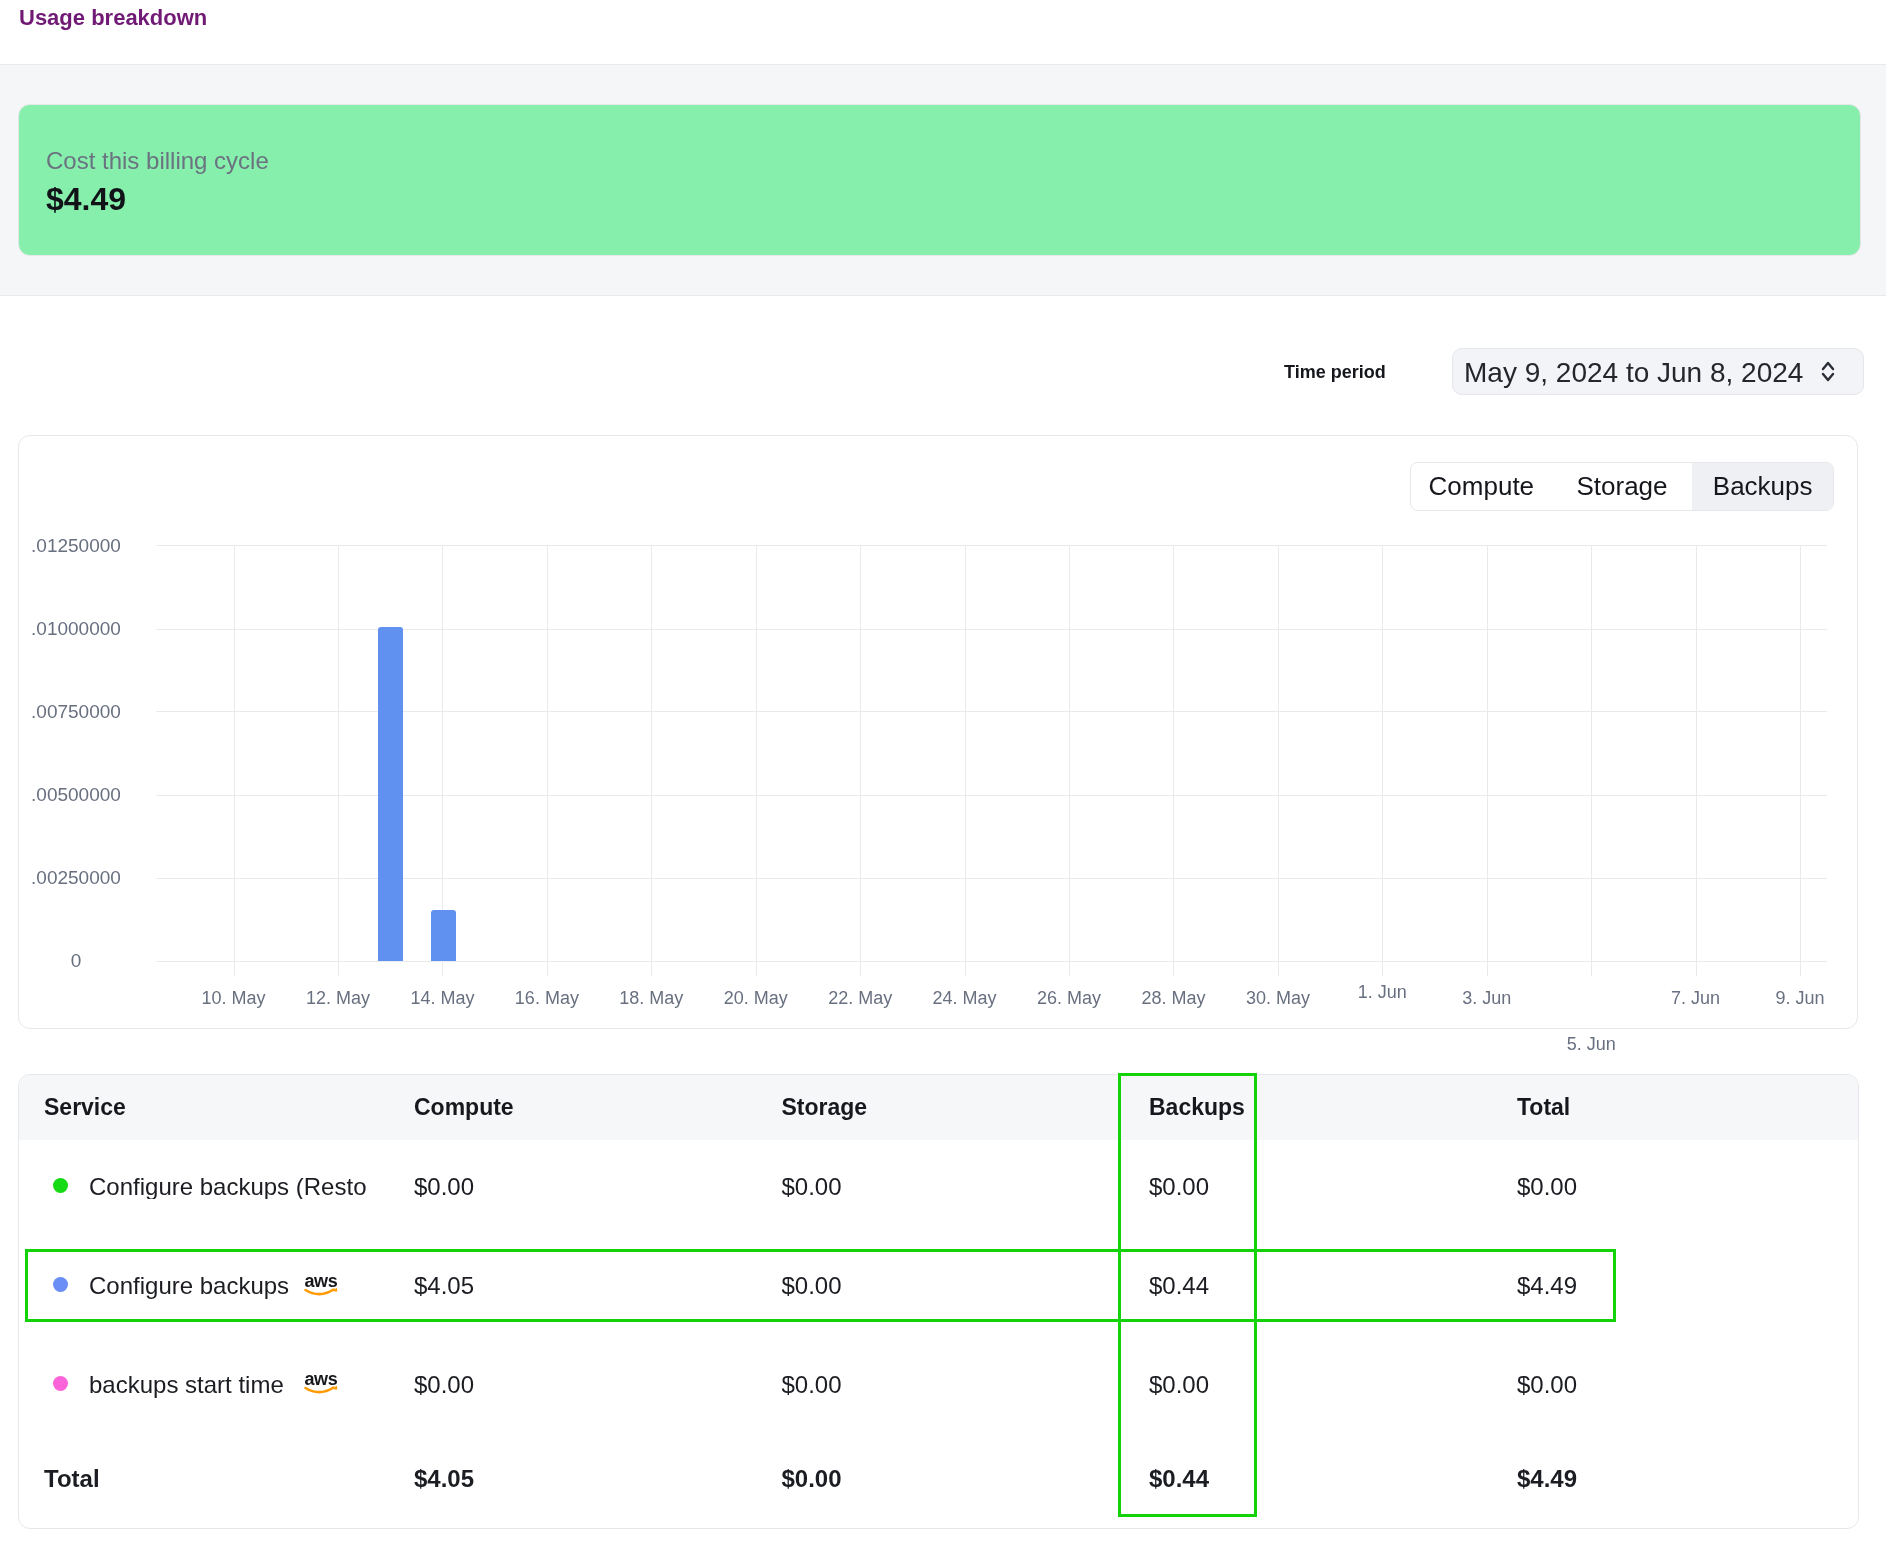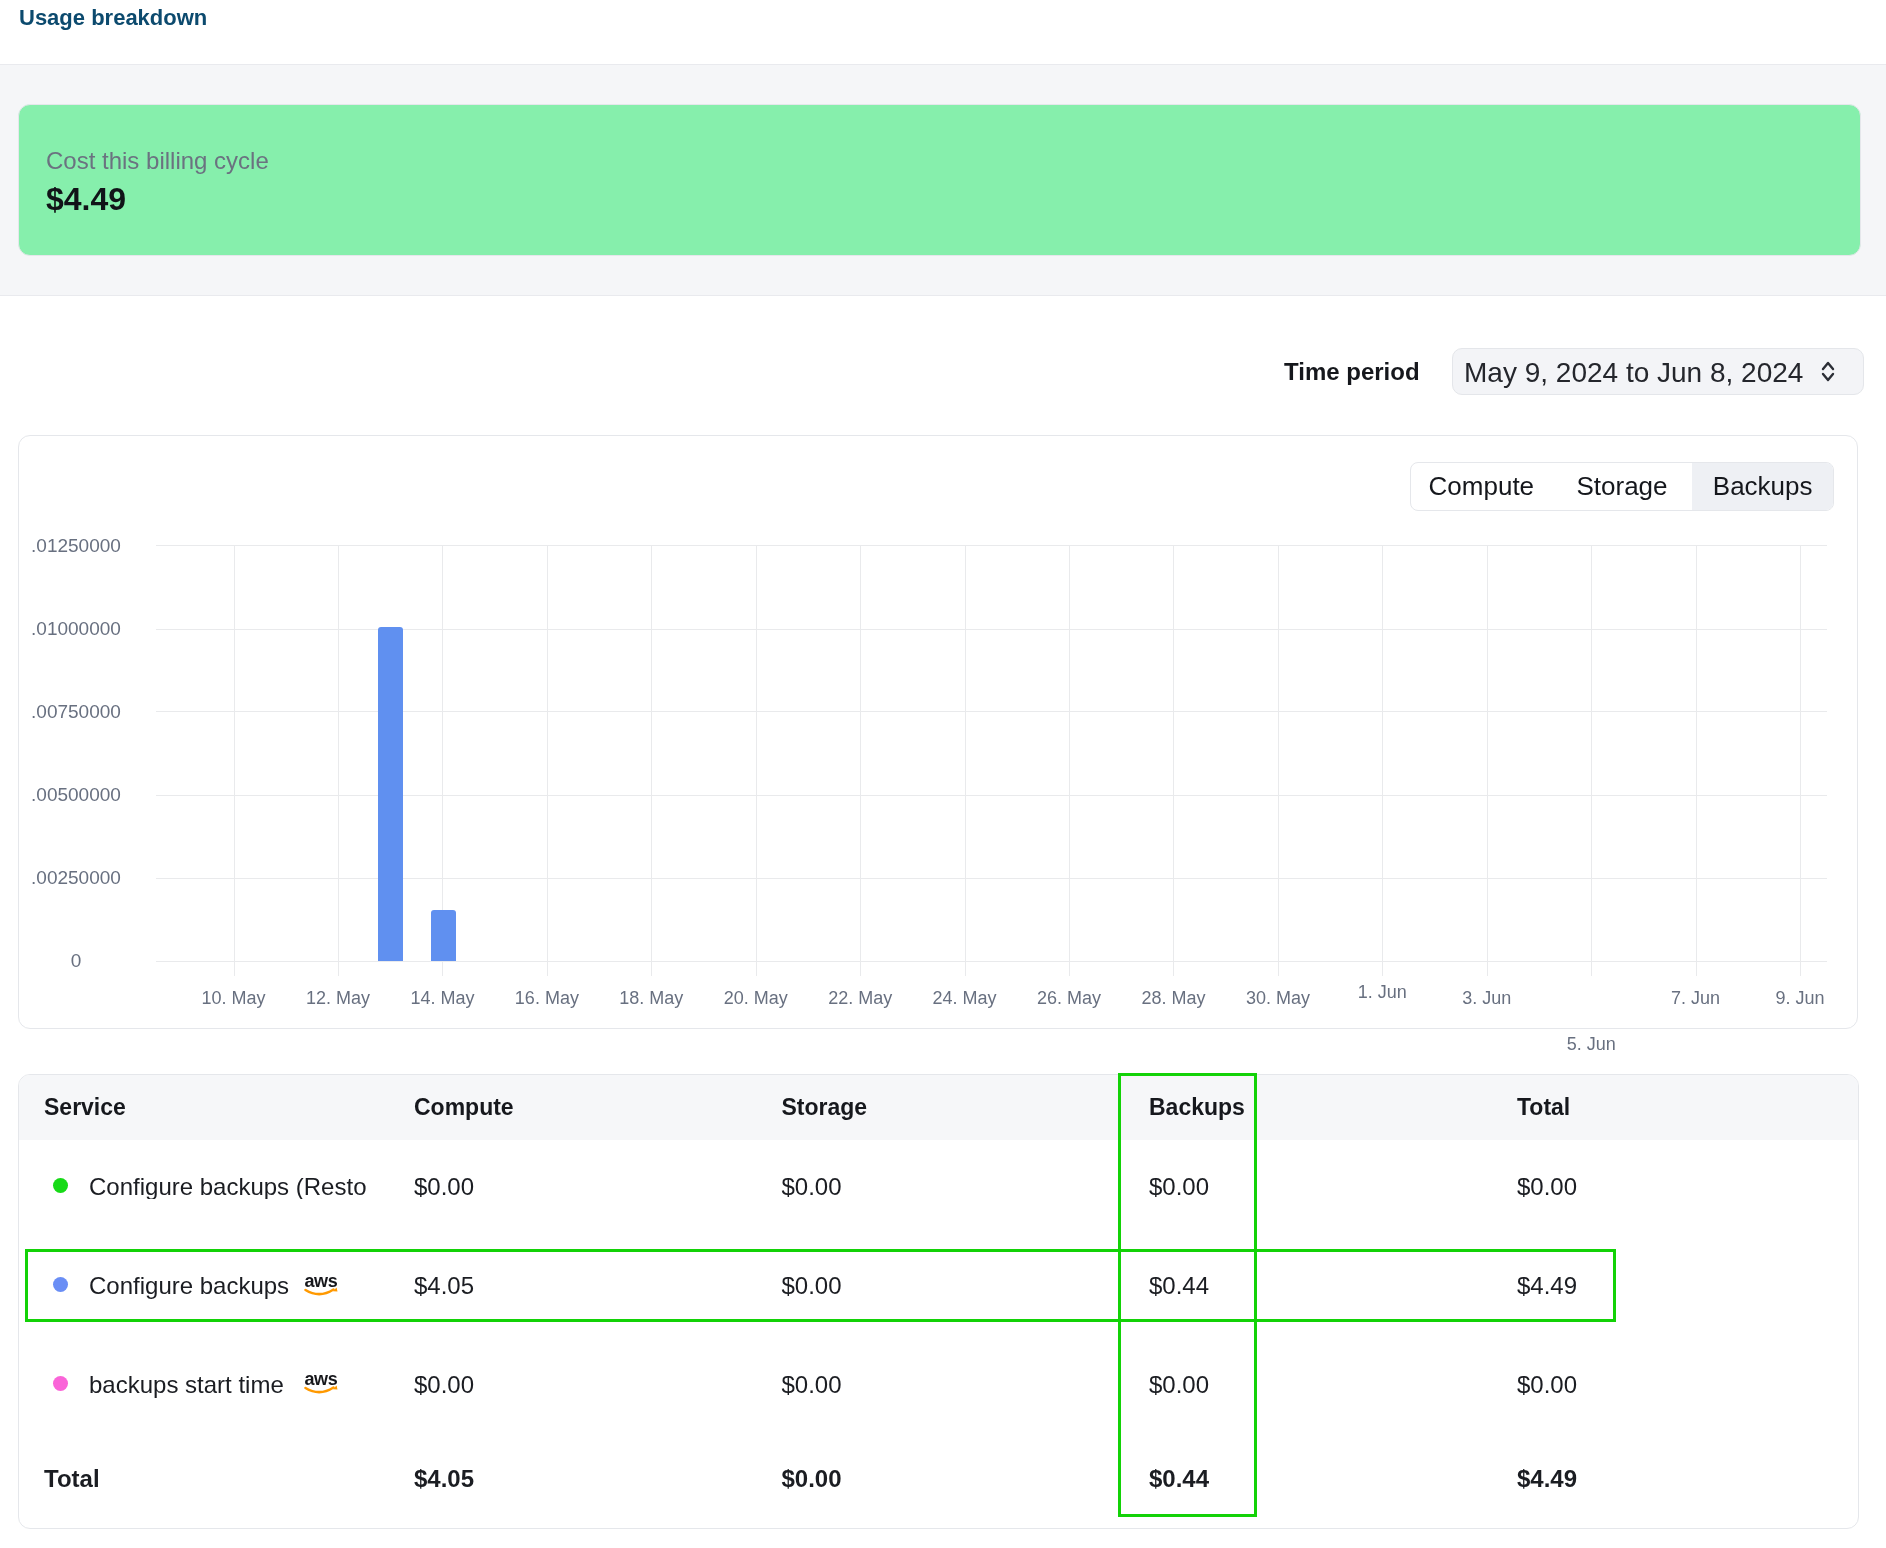--- a/index.html
+++ b/index.html
@@ -1,30 +1,30 @@
 <!DOCTYPE html>
 <html><head>
 <meta charset="utf-8">
 <style>
   * { margin:0; padding:0; box-sizing:border-box; }
   html,body { width:1886px; height:1548px; background:#fff;
     font-family:"Liberation Sans", sans-serif; }
   .abs { position:absolute; }
   #page { position:relative; width:1886px; height:1548px; overflow:hidden; }
 
-  #h1 { left:19px; top:7px; font-size:22px; line-height:22px; font-weight:bold; color:#0c4a6e; }
+  #h1 { left:19px; top:7px; font-size:22px; line-height:22px; font-weight:bold; color:#701a75; }
 
   #band { left:0; top:64px; width:1886px; height:232px; background:#f5f6f8;
           border-top:1px solid #e9eaee; border-bottom:1px solid #e9eaee; }
   #card { left:18px; top:104px; width:1843px; height:152px; background:#86efac;
           border:1px solid #e5e7eb; border-radius:12px; }
   #card-label { left:27px; top:44px; font-size:24px; line-height:24px; color:#6b7280; position:absolute;}
   #card-value { left:27px; top:78px; font-size:32px; line-height:32px; font-weight:bold; color:#111318; position:absolute;}
 
-  #tp-label { left:1284px; top:360px; font-size:24px; line-height:24px; font-weight:bold; color:#15171c; }
+  #tp-label { left:1284px; top:360px; font-size:18px; line-height:24px; font-weight:bold; color:#15171c; }
   #tp-select { left:1452px; top:348px; width:412px; height:47px; background:#f3f4f7;
                border:1px solid #e4e6ea; border-radius:10px; }
   #tp-text { position:absolute; left:11px; top:12px; font-size:28px; line-height:24px; color:#24262c; }
 
   #chart { left:18px; top:435px; width:1840px; height:594px; border:1px solid #e5e7eb; border-radius:12px; background:#fff; }
   #tabs { position:absolute; left:1391px; top:26px; width:424px; height:49px;
           border:1px solid #e5e7eb; border-radius:8px; display:flex; overflow:hidden; }
   .tab { flex:1; display:flex; align-items:center; justify-content:center;
          font-size:26px; color:#15171c; }
   .tab.sel { background:#eef0f4; }

